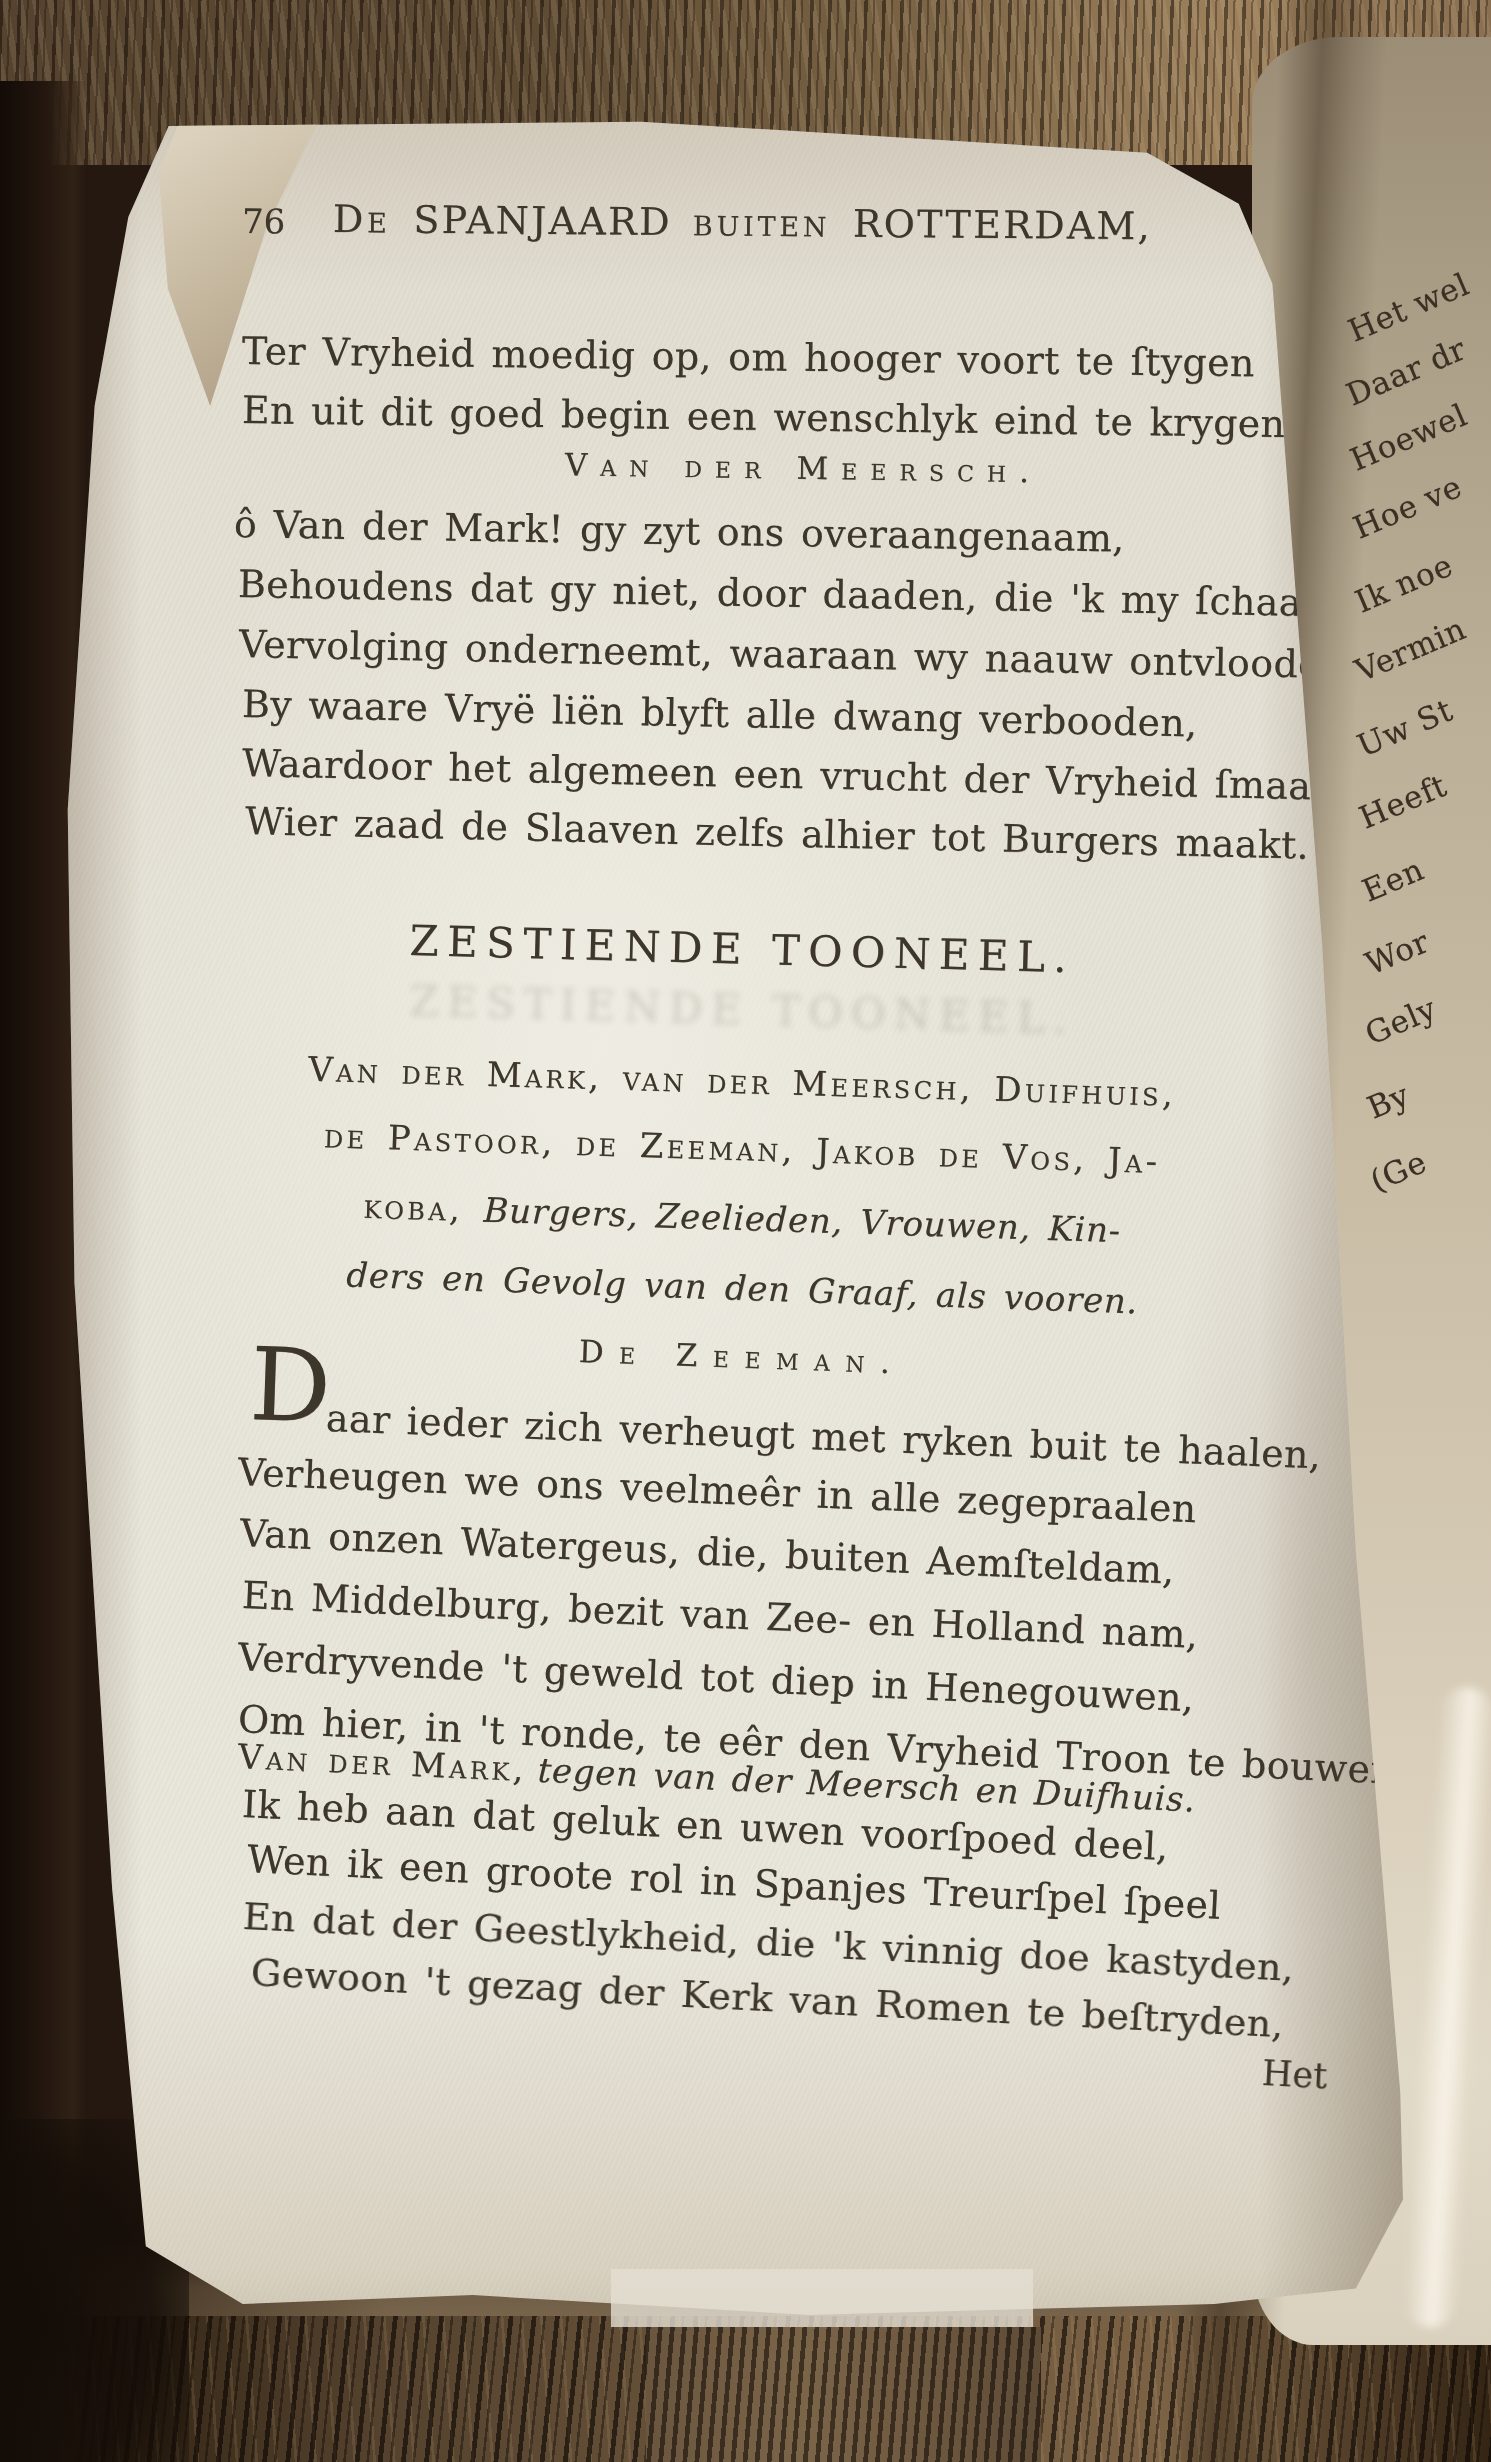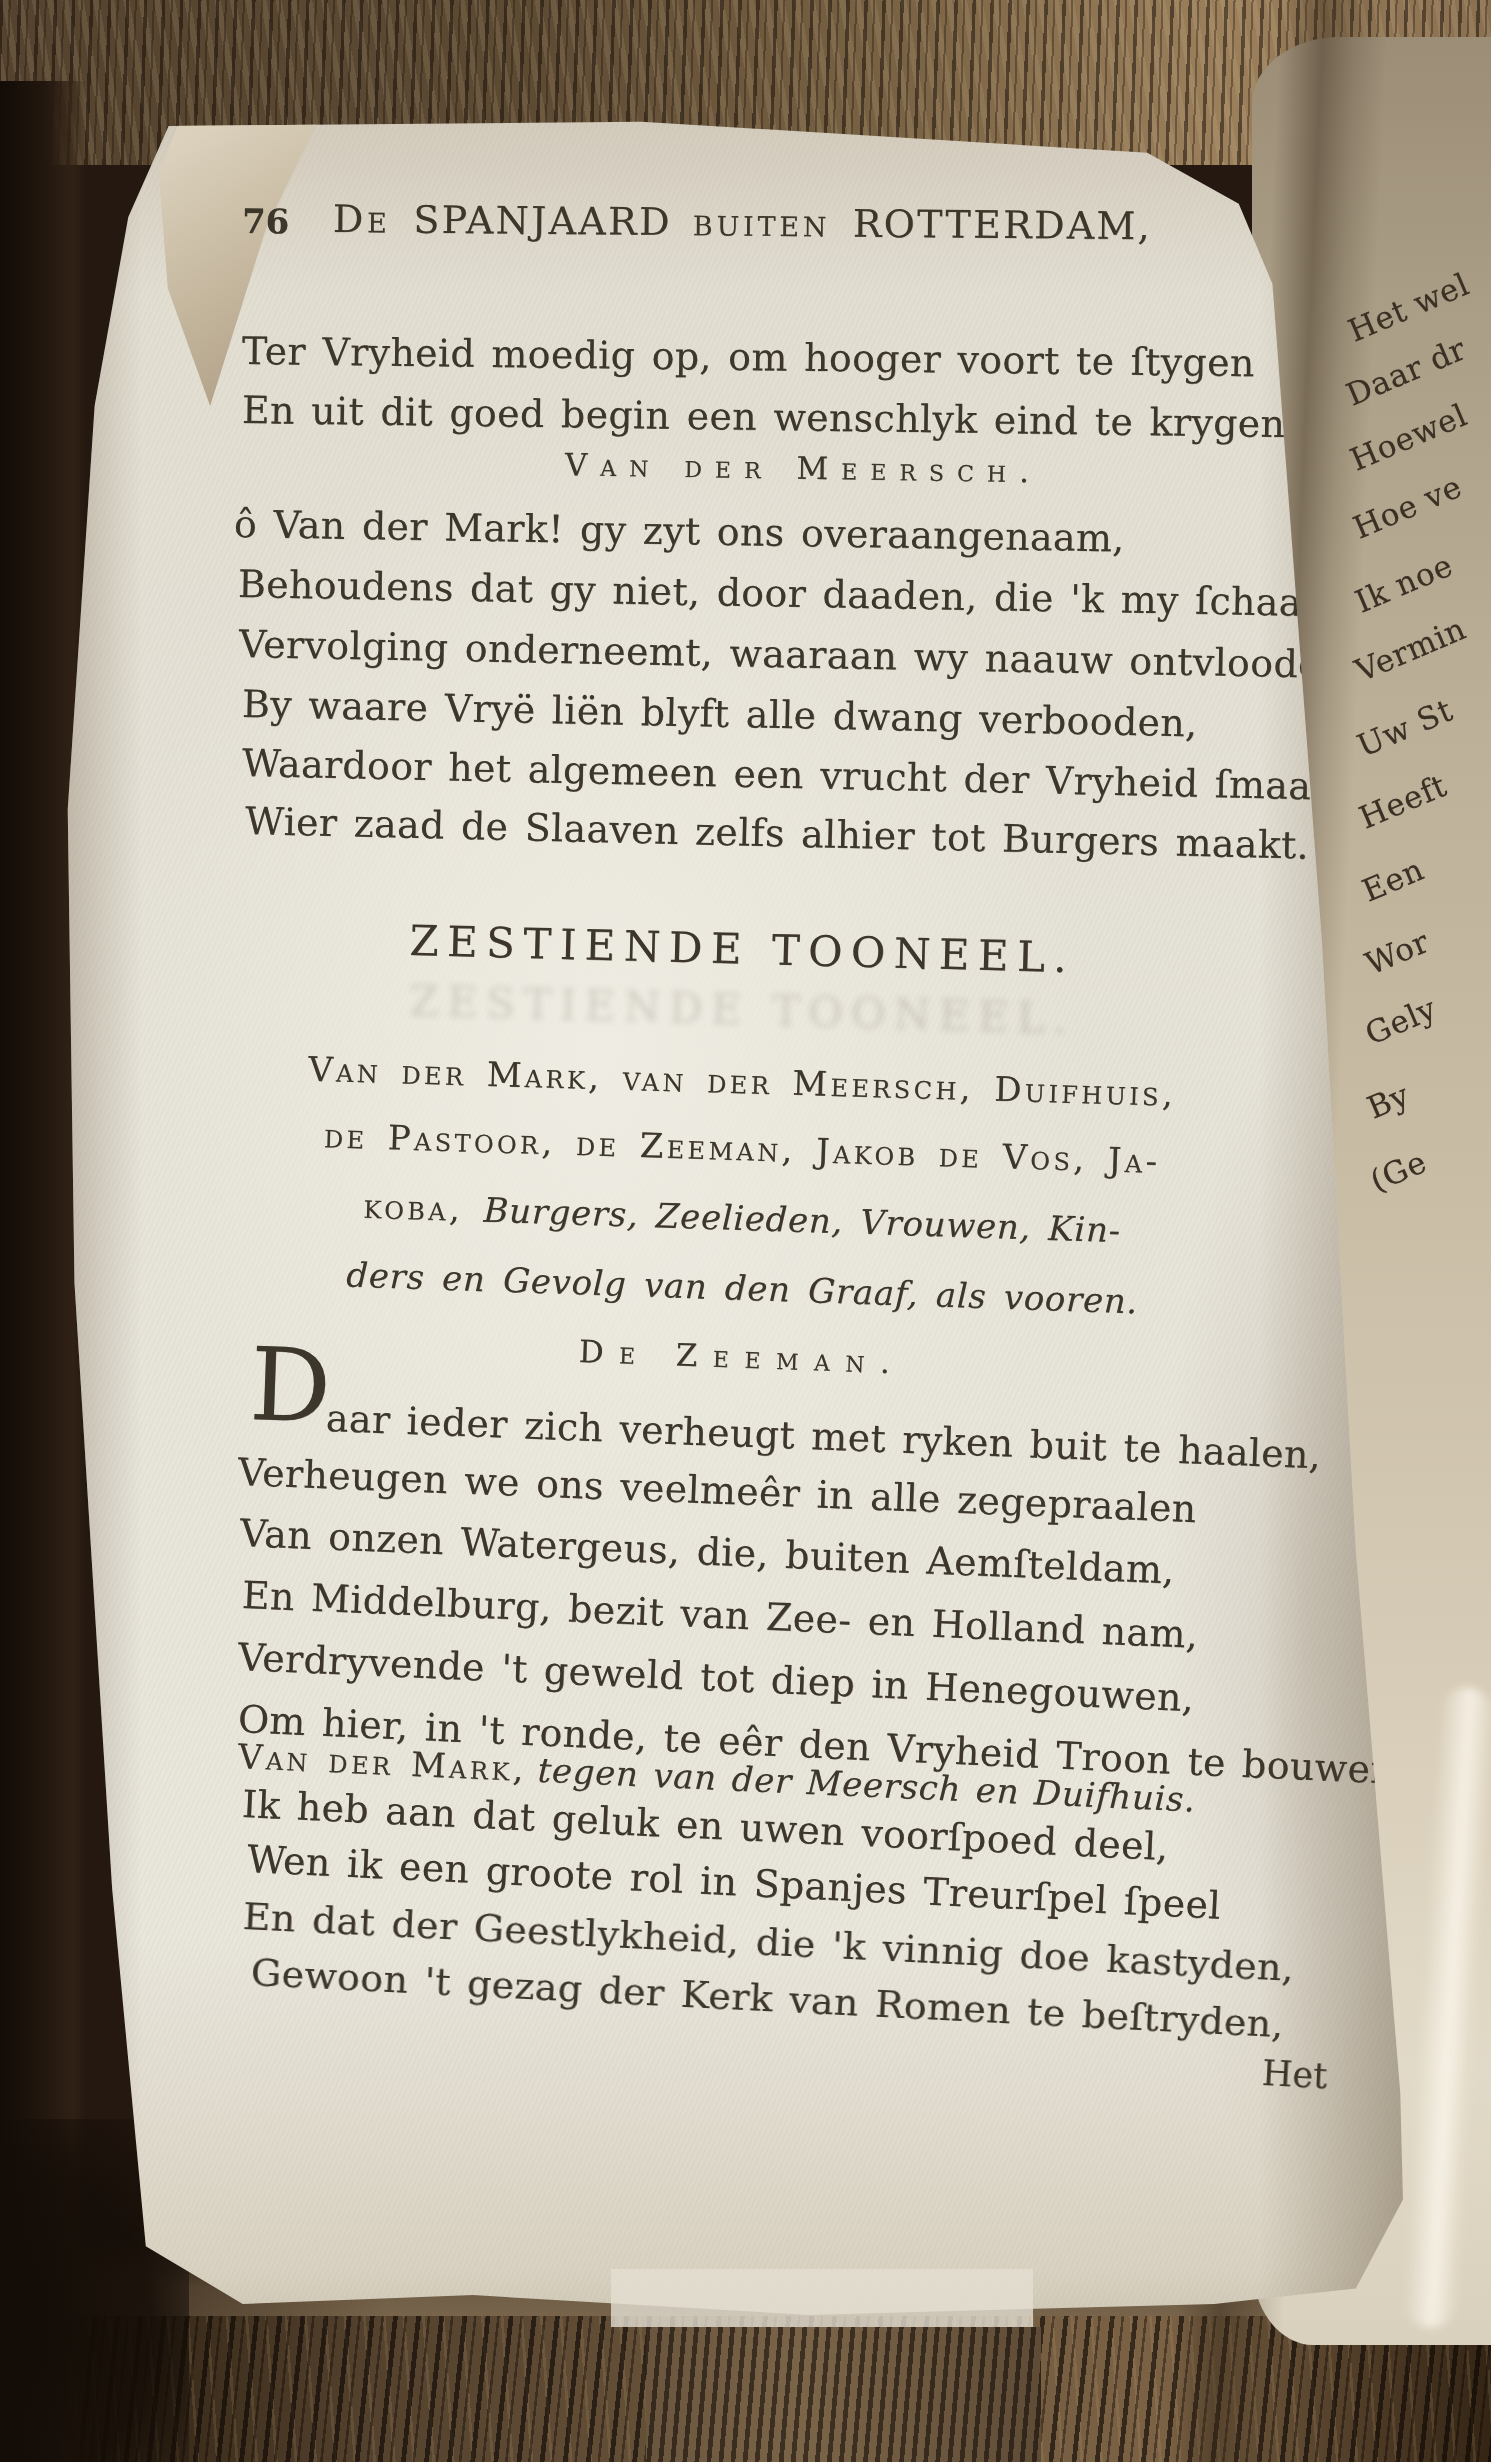--- a/index.html
+++ b/index.html
@@ -111,21 +111,21 @@
   </div>
 
   <div class="stack-highlight"></div>
   <div class="gutter-shadow"></div>
 
   <div class="main-page">
     <div class="dogear"></div>
 
     <div class="text-layer">
 
-      <div class="tl pagenum" style="left: 181px; top: 86px; transform: rotate(0.52deg); font-weight: bold;">76</div>
+      <div class="tl pagenum" style="left: 181px; top: 86px; transform: rotate(0.52deg);">76</div>
       <div class="tl center header-title" style="top: 81px; transform: rotate(0.51deg);"><span class="seg-sc">De </span><span class="seg-up">SPANJAARD </span><span class="seg-sc">buiten </span><span class="seg-up">ROTTERDAM,</span></div>
 
       <div class="tl body-line" style="left: 181px; top: 214px; transform: rotate(0.69deg);">Ter Vryheid moedig op, om hooger voort te ſtygen</div>
       <div class="tl body-line" style="left: 181px; top: 273px; transform: rotate(0.77deg);">En uit dit goed begin een wenschlyk eind te krygen.</div>
 
       <div class="tl center sc-head" style="left: 216px; top: 327px; transform: rotate(0.85deg);">Van der Meersch.</div>
 
       <div class="tl body-line" style="left: 173px; top: 387px; transform: rotate(0.93deg);">ô Van der Mark! gy zyt ons overaangenaam,</div>
       <div class="tl body-line" style="left: 177px; top: 447px; transform: rotate(1.01deg);">Behoudens dat gy niet, door daaden, die 'k my ſchaam,</div>
       <div class="tl body-line" style="left: 178px; top: 507px; transform: rotate(1.09deg);">Vervolging onderneemt, waaraan wy naauw ontvlooden:</div>

